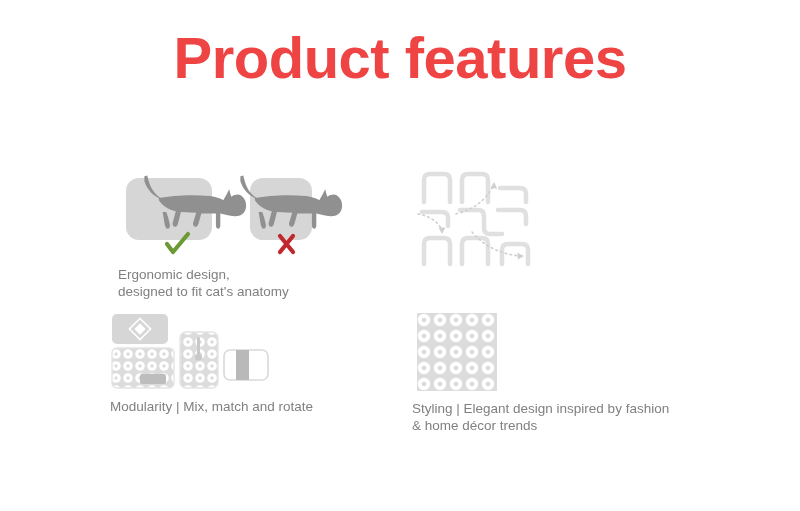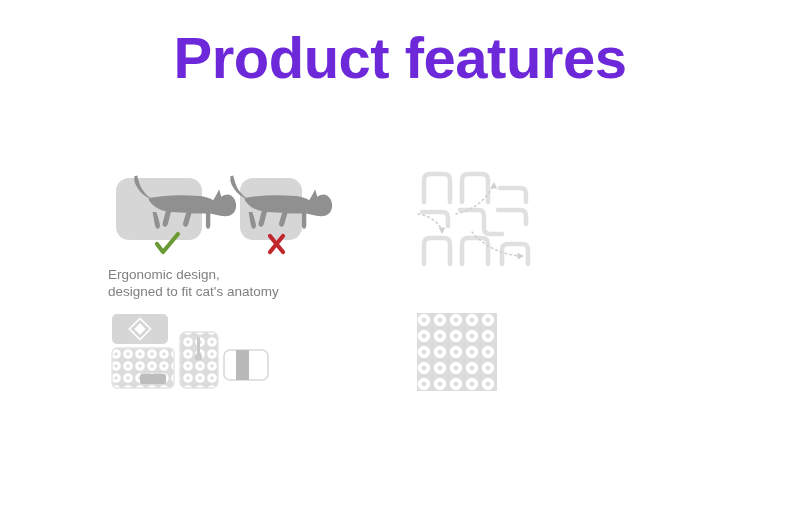--- a/index.html
+++ b/index.html
@@ -20,36 +20,36 @@
   .page-title {
     position: absolute;
     left: 0;
     top: 26px;
     width: 800px;
     text-align: center;
     font-size: 58px;
     line-height: 64px;
     font-weight: 700;
     letter-spacing: -0.5px;
-    color: #6d28d9;
+    color: #ef4444;
     white-space: nowrap;
   }
 
   
   .features {
     position: absolute;
     left: 0;
     top: 160px;
     width: 800px;
     height: 300px;
   }
   .feature {
     position: absolute;
   }
-  .feature-ergonomic { left: 108px; top: 8px;  width: 300px; }
+  .feature-ergonomic { left: 118px; top: 8px;  width: 300px; }
   .feature-navigation{ left: 412px; top: 8px;  width: 330px; }
   .feature-modularity{ left: 110px; top: 152px; width: 300px; }
   .feature-styling   { left: 412px; top: 152px; width: 330px; }
 
   .feature-art {
     position: relative;
   }
   .feature-caption {
     color: #808080;
     font-size: 13.5px;
@@ -219,32 +219,35 @@
           <rect x="87" y="25" width="3" height="18" rx="1.4" ry="1.4" fill="#c9c9c9"></rect>
           <circle cx="88.5" cy="45" r="3.6" fill="#c9c9c9"></circle>
         </g>
 
         <g>
           <rect x="114" y="38" width="44" height="30" rx="6" ry="6" fill="#ffffff" stroke="#d9d9d9" stroke-width="1.6"></rect>
           <rect x="126" y="38" width="13" height="30" fill="#b9b9b9"></rect>
         </g>
       </svg>
     </div>
+    <div class="feature-caption mod-caption">Modularity | Mix, match and rotate</div>
   </div>
 
   <div class="feature feature-styling">
     <div class="feature-art sty-art">
       <svg width="82" height="80" viewBox="0 0 82 80" xmlns="http://www.w3.org/2000/svg">
         <defs>
           <pattern id="latticeBig" width="16" height="16" patternUnits="userSpaceOnUse">
             <rect width="16" height="16" fill="#ffffff"></rect>
             <path fill="#dcdcdc" fill-rule="evenodd" d="
               M0,0 L16,0 L16,16 L0,16 Z
               M8,1.8 A6.2,6.2 0 0 1 14.2,8 A6.2,6.2 0 0 1 8,14.2 A6.2,6.2 0 0 1 1.8,8 A6.2,6.2 0 0 1 8,1.8 Z"></path>
             <circle cx="8" cy="8" r="2.3" fill="#dcdcdc"></circle>
           </pattern>
         </defs>
         <rect x="1" y="1" width="80" height="78" fill="url(#latticeBig)"></rect>
       </svg>
     </div>
+    <div class="feature-caption sty-caption">Styling | Elegant design inspired by fashion
+&amp; home décor trends</div>
   </div>
 
 </div>
 
 </body></html>

